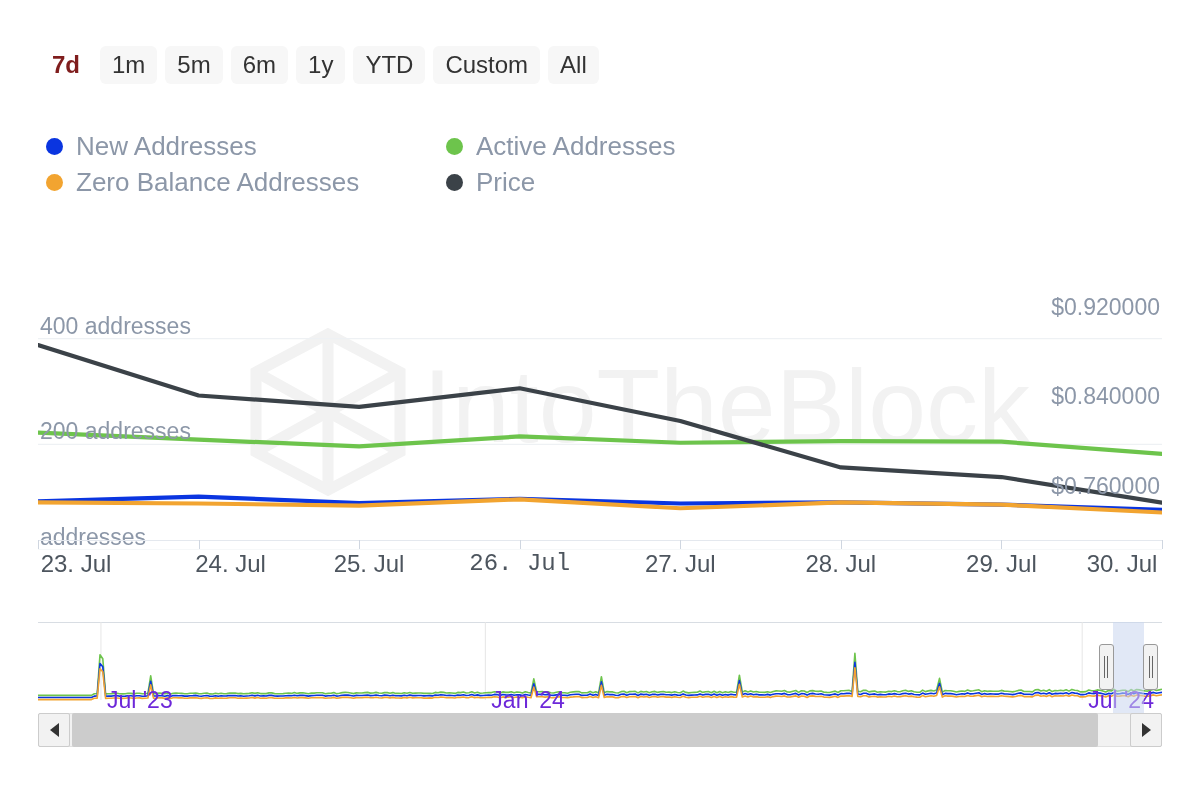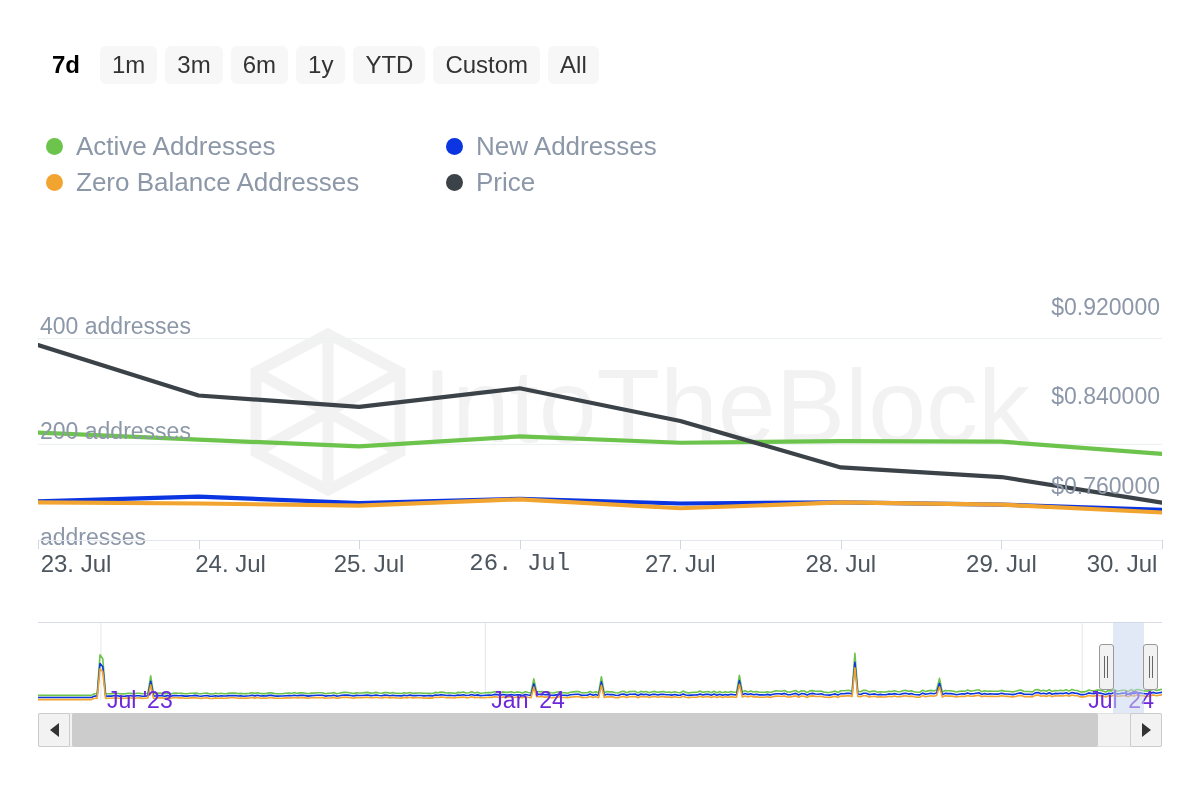--- a/index.html
+++ b/index.html
@@ -47,21 +47,21 @@
     font-size: 24px;
     font-family: "Liberation Sans", sans-serif;
     line-height: 1;
     white-space: nowrap;
     cursor: pointer;
     border: none;
     box-sizing: border-box;
   }
   .range-btn.selected {
     background: transparent;
-    color: #000000;
+    color: #7f1d1d;
     font-weight: bold;
   }
 
   
   .legend {
     position: absolute;
     left: 46px;
     top: 128px;
     width: 760px;
     display: grid;
@@ -272,36 +272,36 @@
   .sb-arrow.r { border-left: 9px solid #333333; }
 </style>
 </head>
 <body>
 
 <div id="app">
 
   <div class="range-bar">
       <button class="range-btn selected">7d</button>
       <button class="range-btn">1m</button>
-      <button class="range-btn">3m</button>
+      <button class="range-btn">5m</button>
       <button class="range-btn">6m</button>
       <button class="range-btn">1y</button>
       <button class="range-btn">YTD</button>
       <button class="range-btn">Custom</button>
       <button class="range-btn">All</button>
     </div>
 
   <div class="legend">
       <div class="legend-item">
+        <span class="legend-dot" style="background: rgb(10, 53, 224);"></span>
+        <span class="legend-label">New Addresses</span>
+      </div>
+      <div class="legend-item">
         <span class="legend-dot" style="background: rgb(109, 196, 76);"></span>
         <span class="legend-label">Active Addresses</span>
-      </div>
-      <div class="legend-item">
-        <span class="legend-dot" style="background: rgb(10, 53, 224);"></span>
-        <span class="legend-label">New Addresses</span>
       </div>
       <div class="legend-item">
         <span class="legend-dot" style="background: rgb(242, 164, 48);"></span>
         <span class="legend-label">Zero Balance Addresses</span>
       </div>
       <div class="legend-item">
         <span class="legend-dot" style="background: rgb(59, 66, 72);"></span>
         <span class="legend-label">Price</span>
       </div>
     </div>

